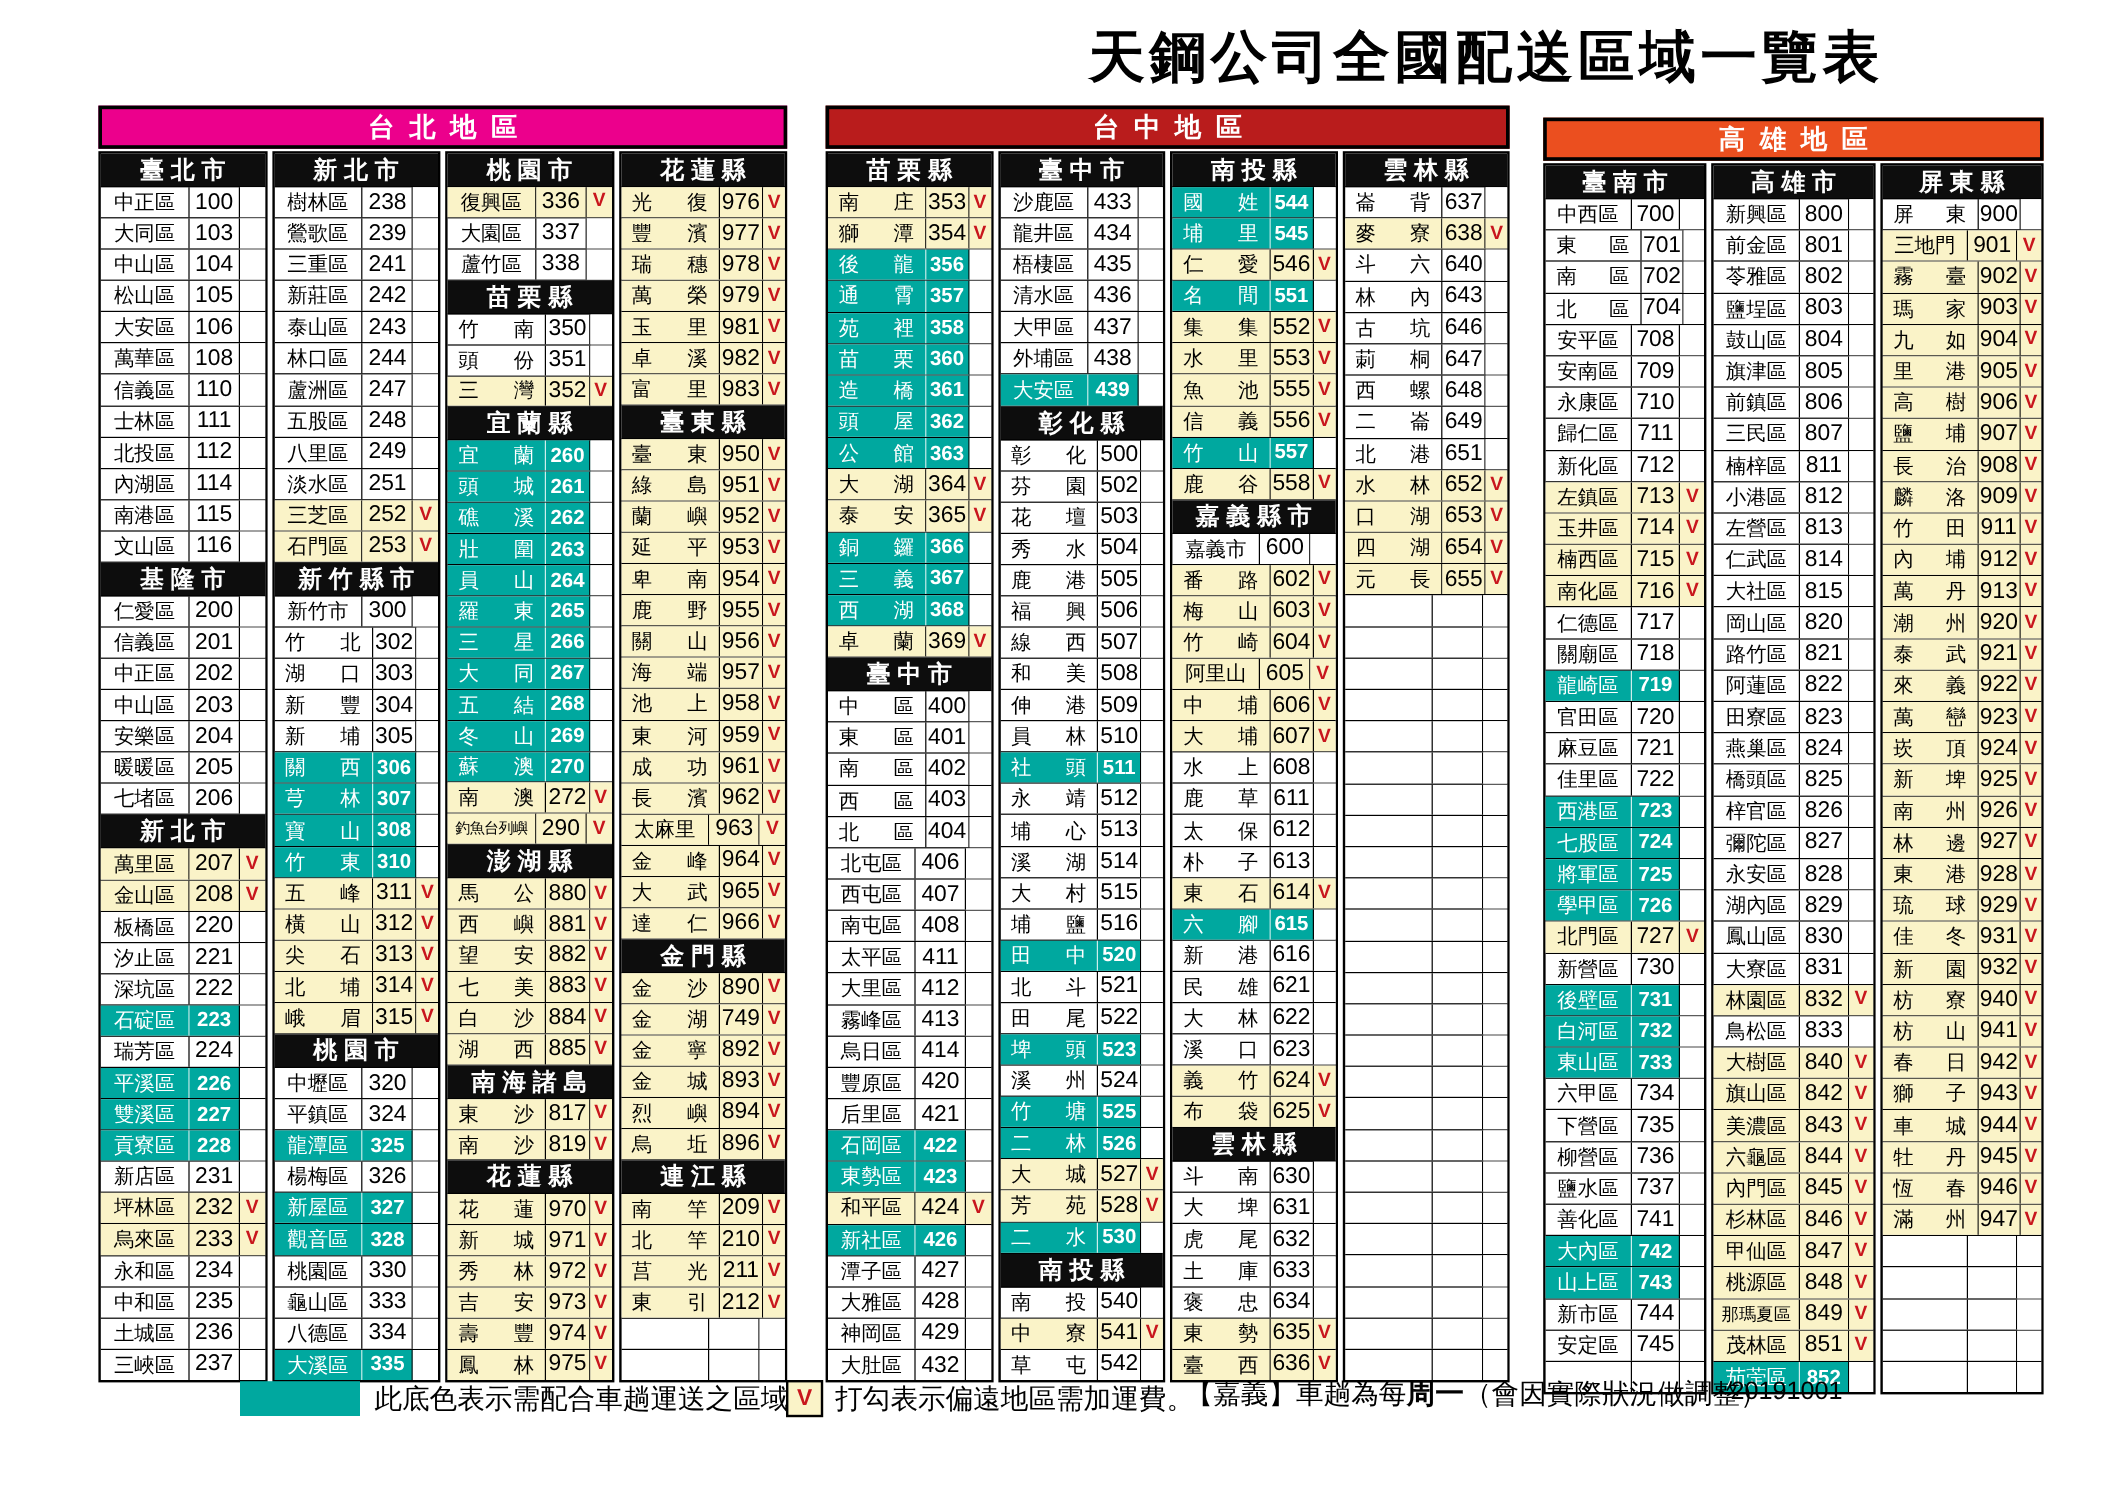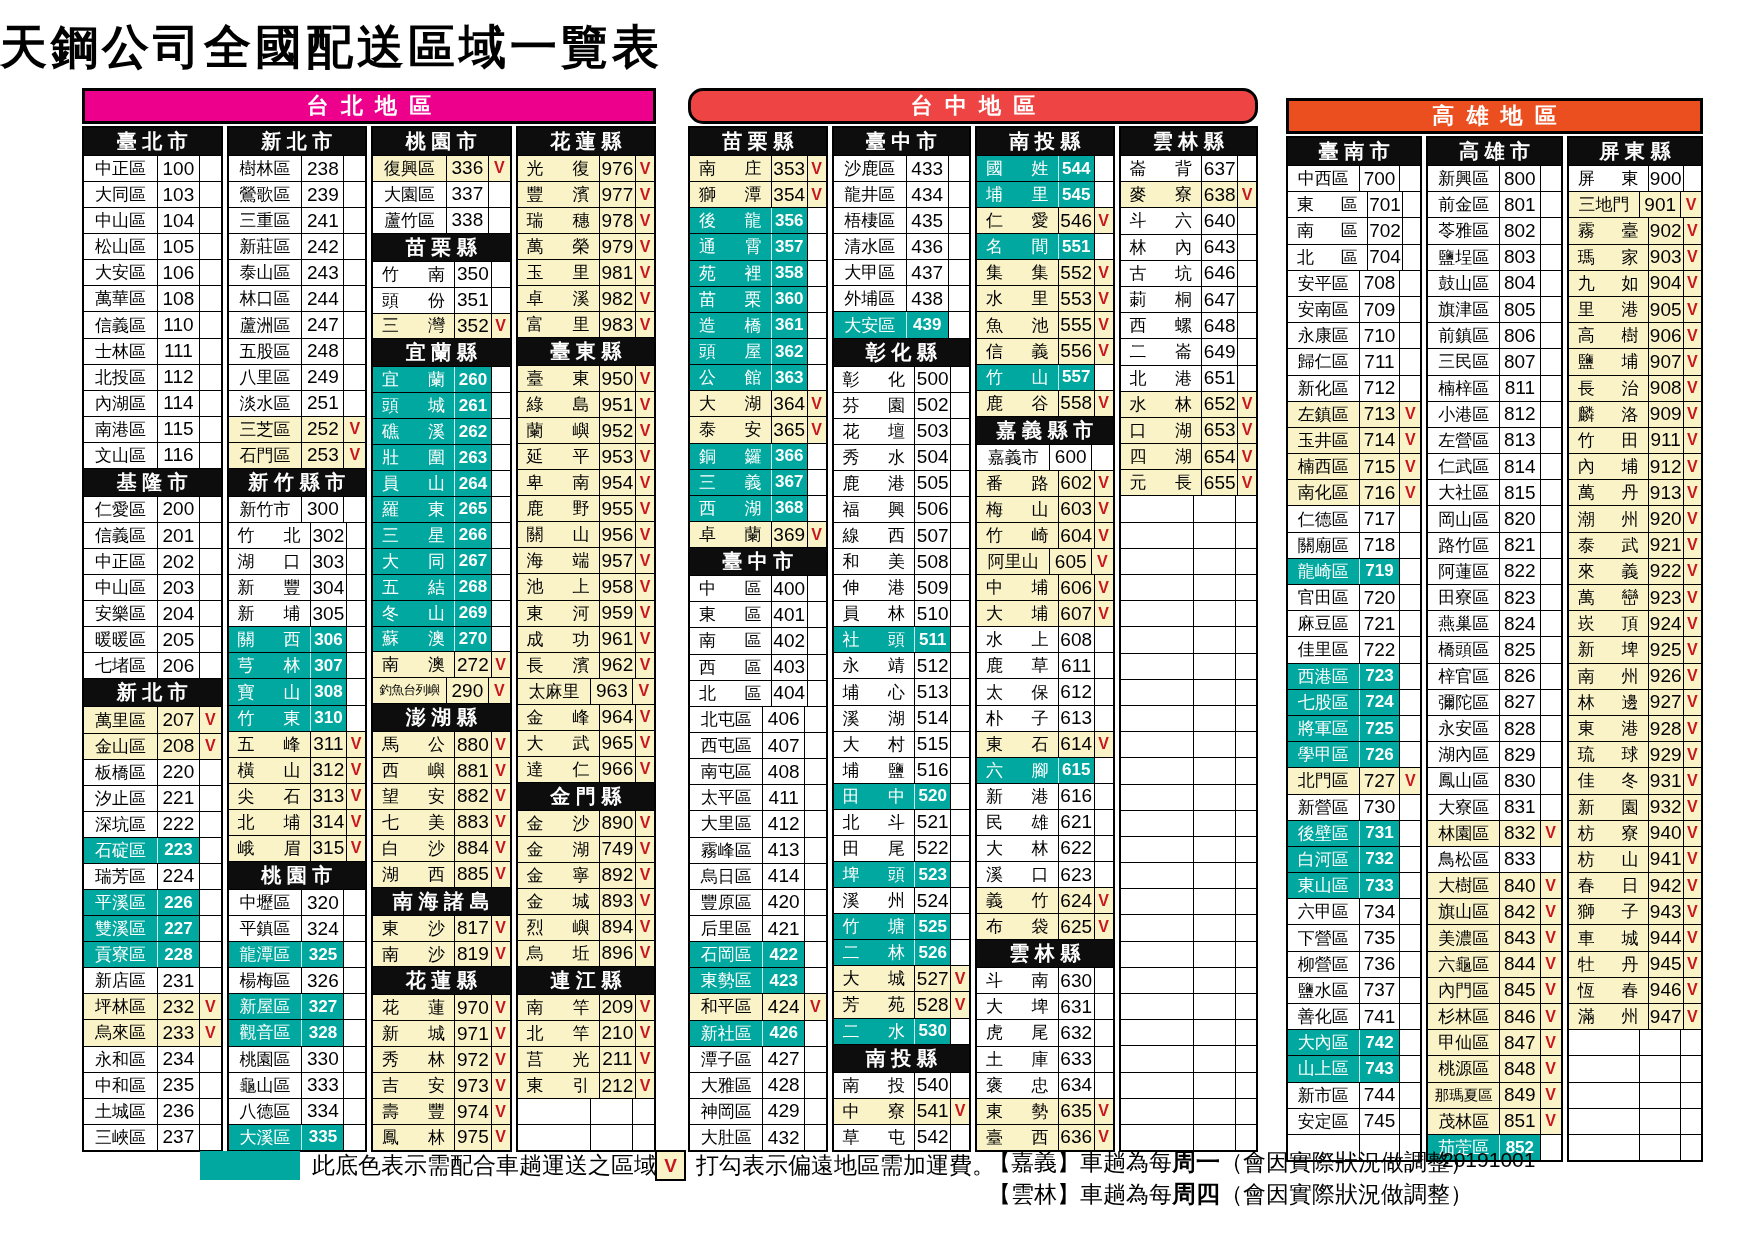--- a/index.html
+++ b/index.html
@@ -1,18 +1,18 @@
 <!DOCTYPE html>
 <html><head>
 <meta charset="utf-8">
 <style>
   html,body{margin:0;padding:0;background:#fff;}
   .page{position:relative;width:1754px;height:1241px;background:#fff;overflow:hidden;
         font-family:"Liberation Sans",sans-serif;color:#000;}
-  .title{position:absolute;top:16px;left:0;width:1570px;text-align:left;
+  .title{position:absolute;top:16px;left:0;width:1570px;text-align:right;
          font-size:47px;font-weight:900;letter-spacing:4px;}
   
   .panel{position:absolute;top:88px;}
   .panel.p0{left:82px;width:574px;}
   .panel.p1{left:688px;width:570px;}
   .panel.p2{left:1286px;width:417px;margin-top:10px;}
   .pbar{height:30px;border:3px solid #000;display:flex;align-items:center;justify-content:center;
         color:#fff;font-weight:bold;font-size:22px;letter-spacing:.55em;padding-left:.55em;margin-bottom:2px;}
   .pbody{display:flex;height:1026px;gap:4px;}
   .col{flex:1;display:flex;flex-direction:column;border:2.5px solid #000;background:#fff;min-width:0;}
@@ -1122,21 +1122,21 @@
             </div>
             <div class="row bg-w empty">
               <div class="nm"></div>
               <div class="cd"></div>
               <div class="vc"></div>
             </div>
           </div>
         </div>
       </div>
       <div class="panel p1">
-        <div class="pbar" style="background: #ef4444; border-radius: 15px;">台中地區</div>
+        <div class="pbar" style="background: #b91c1c;">台中地區</div>
         <div class="pbody">
           <div class="col">
             <div class="sechead">苗栗縣</div>
             <div class="row bg-y">
               <div class="nm j2">
                 <span>南</span>
                 <span>庄</span>
               </div>
               <div class="cd">353</div>
               <div class="vc">
@@ -3027,17 +3027,16 @@
     <span>此底色表示需配合車趟運送之區域。</span>
   </div>
 
   <div class="legend-v">
     <span class="vbox">V</span>
     <span>打勾表示偏遠地區需加運費。</span>
   </div>
 
   <div class="notes" id="notes">
       <div><span>【嘉義】車趟為每</span><b>周一</b><span>（會因實際狀況做調整）</span></div>
-      <div><span>【雲林】車趟為每</span><b>周四</b><span>（會因實際狀況做調整）</span></div>
     </div>
 
   <div class="vdate">20191001</div>
 </div>
 
 </body></html>

